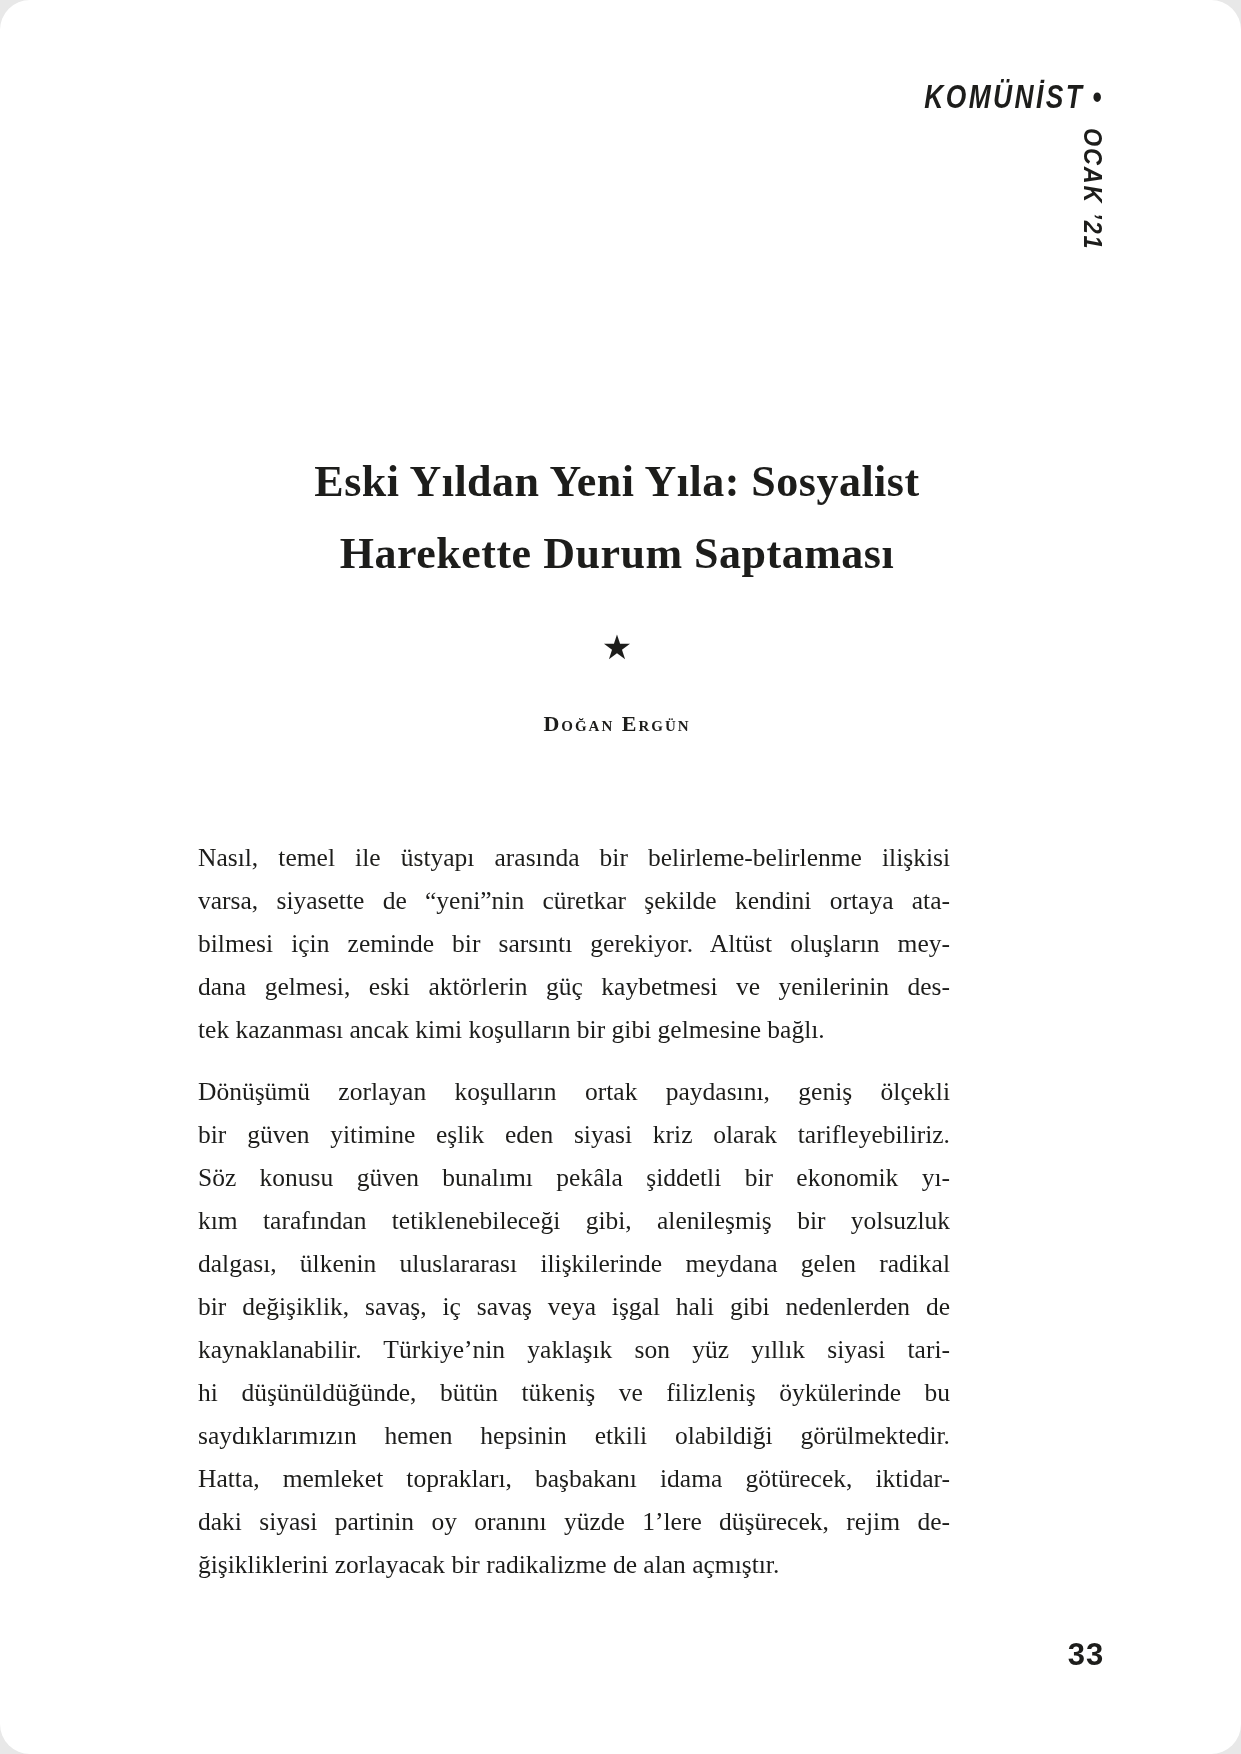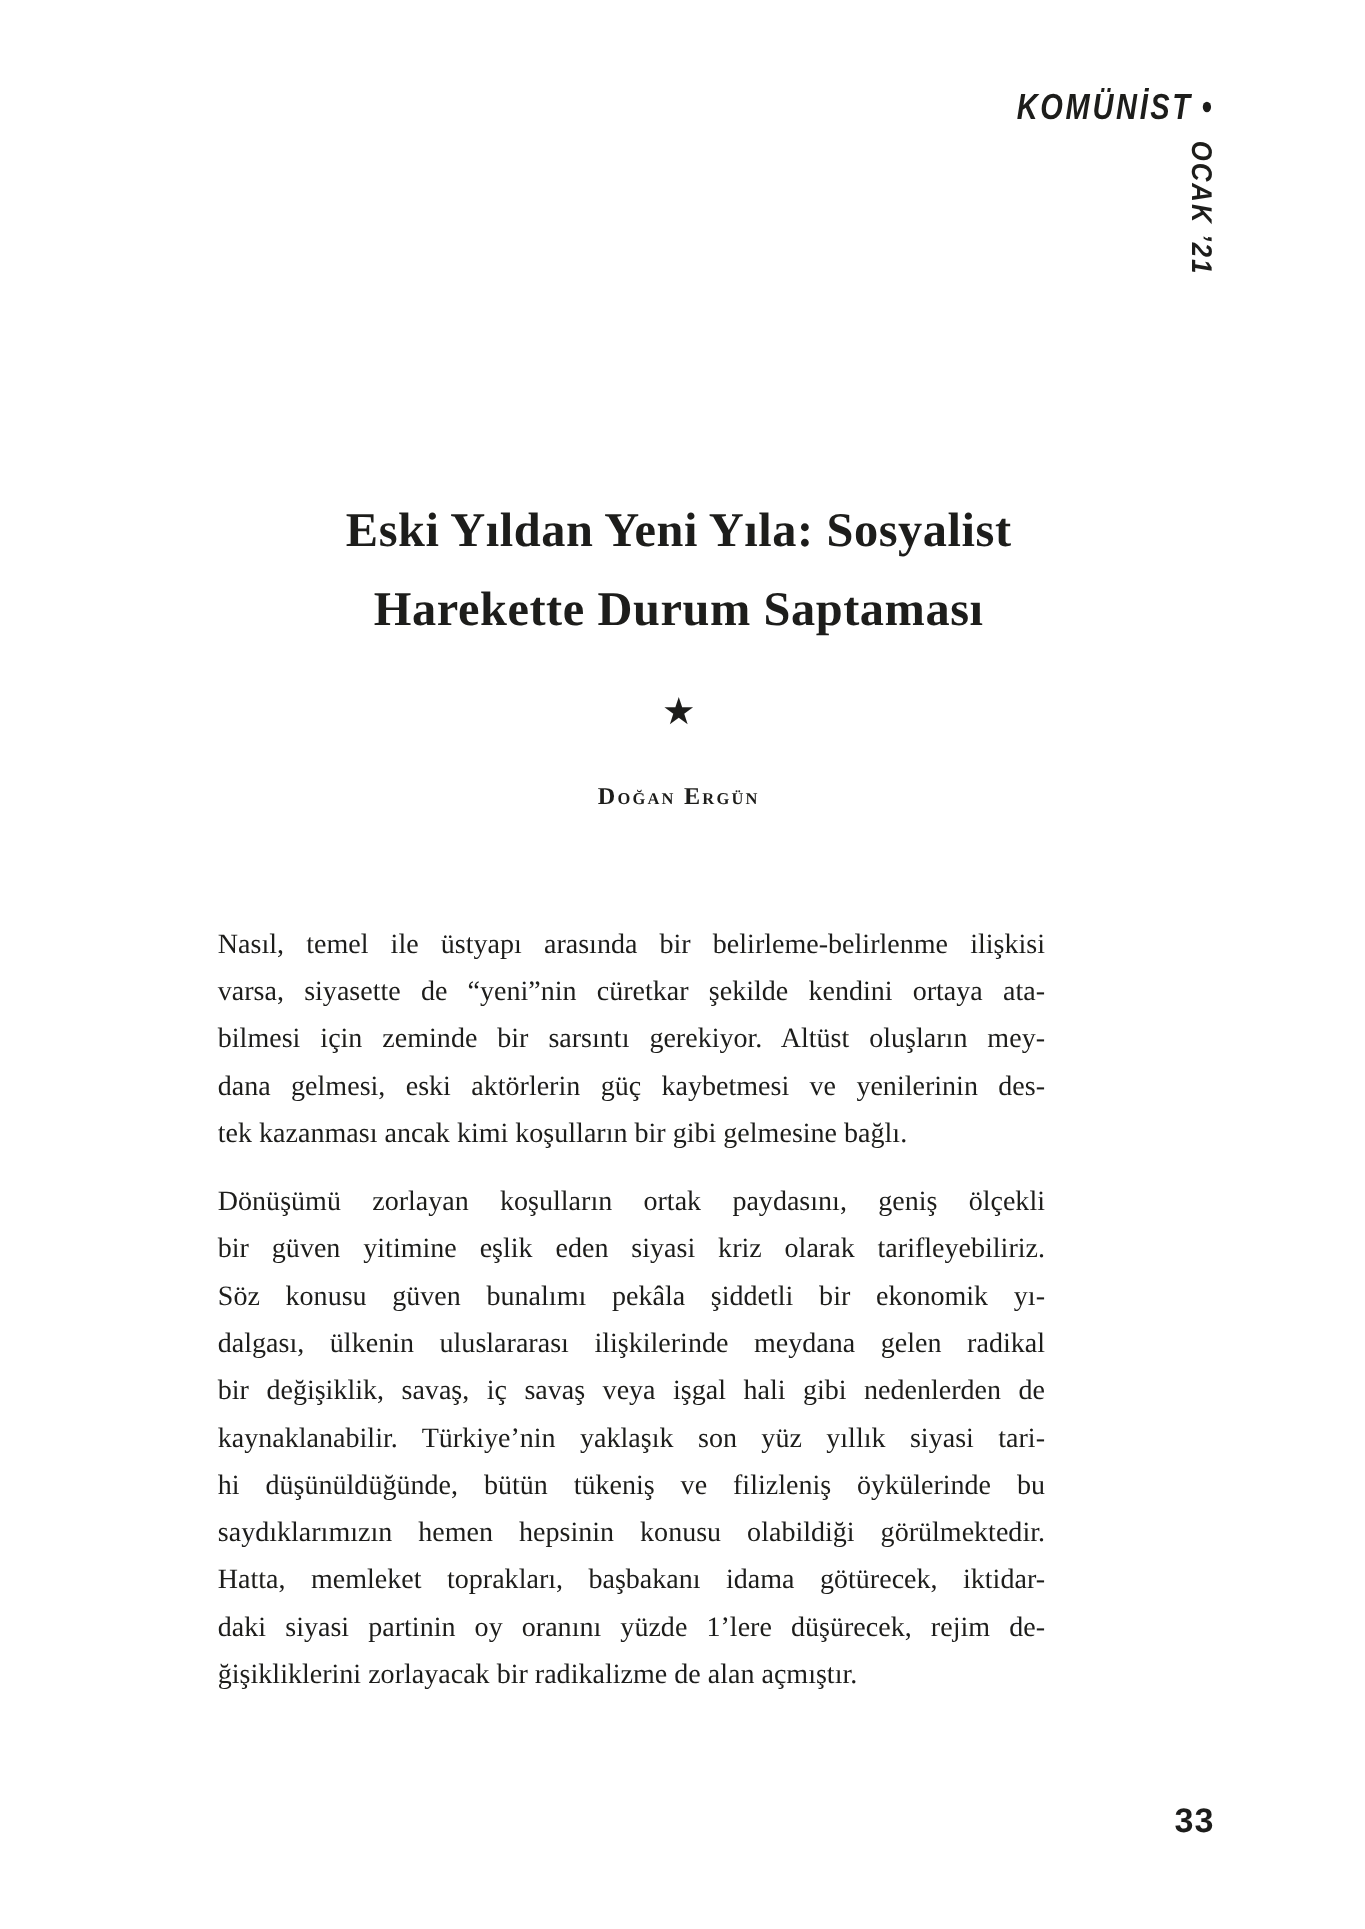--- a/index.html
+++ b/index.html
@@ -4,20 +4,21 @@
 <style>
   html,body { margin:0; padding:0; background:#e8e8e8; }
   .page {
     position:relative;
     width:1241px; height:1754px;
     margin:0 auto;
     background:#ffffff;
     color:#1d1d1b;
     font-family:"Liberation Serif", serif;
     overflow:hidden;
+    border-radius:30px;
   }
 
   
   .journal-head {
     position:absolute;
     top:80px; right:139px;
     font-family:"Liberation Sans", sans-serif;
     font-style:italic; font-weight:bold;
     font-size:33px; line-height:1;
     letter-spacing:3px;
@@ -116,25 +117,26 @@
         <div class="bodyline">Nasıl, temel ile üstyapı arasında bir belirleme-belirlenme ilişkisi</div>
         <div class="bodyline">varsa, siyasette de “yeni”nin cüretkar şekilde kendini ortaya ata-</div>
         <div class="bodyline">bilmesi için zeminde bir sarsıntı gerekiyor. Altüst oluşların mey-</div>
         <div class="bodyline">dana gelmesi, eski aktörlerin güç kaybetmesi ve yenilerinin des-</div>
         <div class="bodyline last">tek kazanması ancak kimi koşulların bir gibi gelmesine bağlı.</div>
       </div>
     <div class="para">
         <div class="bodyline">Dönüşümü zorlayan koşulların ortak paydasını, geniş ölçekli</div>
         <div class="bodyline">bir güven yitimine eşlik eden siyasi kriz olarak tarifleyebiliriz.</div>
         <div class="bodyline">Söz konusu güven bunalımı pekâla şiddetli bir ekonomik yı-</div>
+        <div class="bodyline">kım tarafından tetiklenebileceği gibi, alenileşmiş bir yolsuzluk</div>
         <div class="bodyline">dalgası, ülkenin uluslararası ilişkilerinde meydana gelen radikal</div>
         <div class="bodyline">bir değişiklik, savaş, iç savaş veya işgal hali gibi nedenlerden de</div>
         <div class="bodyline">kaynaklanabilir. Türkiye’nin yaklaşık son yüz yıllık siyasi tari-</div>
         <div class="bodyline">hi düşünüldüğünde, bütün tükeniş ve filizleniş öykülerinde bu</div>
-        <div class="bodyline">saydıklarımızın hemen hepsinin konusu olabildiği görülmektedir.</div>
+        <div class="bodyline">saydıklarımızın hemen hepsinin etkili olabildiği görülmektedir.</div>
         <div class="bodyline">Hatta, memleket toprakları, başbakanı idama götürecek, iktidar-</div>
         <div class="bodyline">daki siyasi partinin oy oranını yüzde 1’lere düşürecek, rejim de-</div>
         <div class="bodyline last">ğişikliklerini zorlayacak bir radikalizme de alan açmıştır.</div>
       </div>
   </div>
 
   <div class="page-number">33</div>
 
 </div>
 

